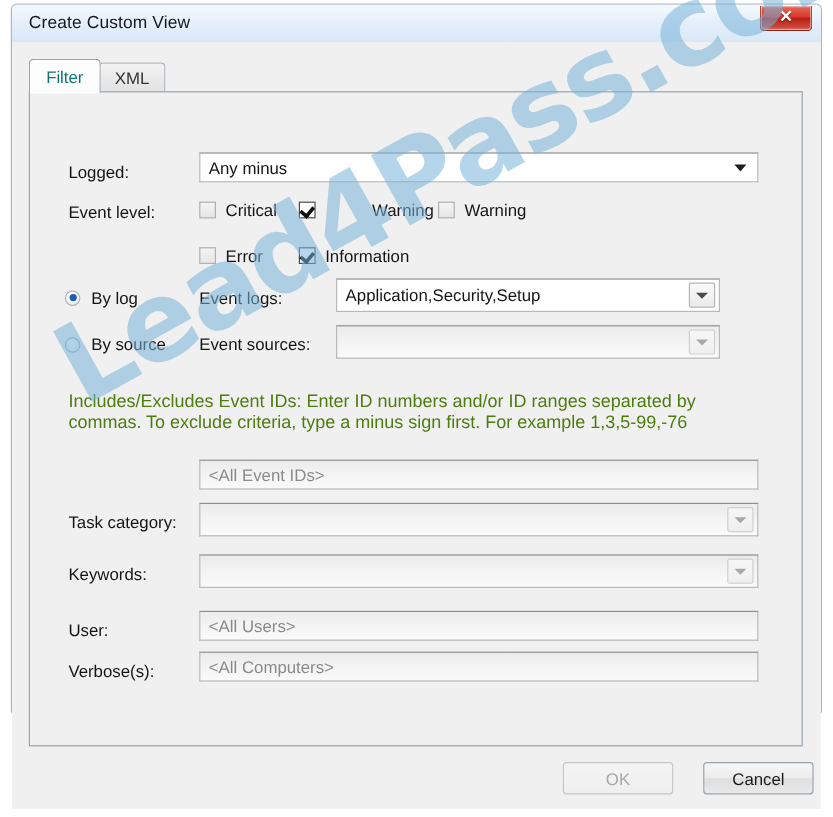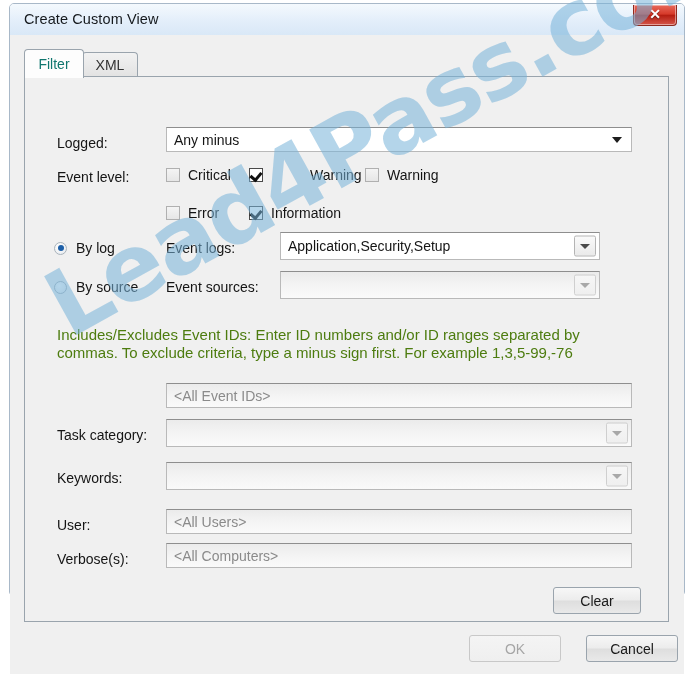--- a/index.html
+++ b/index.html
@@ -422,21 +422,20 @@
           <div class="lbl" style="left:32px; top:440px;">User:</div>
           <div class="field" style="left:141px; top:432px; width:466px; height:25px;">
             <span class="ftext ph">&lt;All Users&gt;</span>
           </div>
 
           <div class="lbl" style="left:32px; top:474px;">Verbose(s):</div>
           <div class="field" style="left:141px; top:466px; width:466px; height:25px;">
             <span class="ftext ph">&lt;All Computers&gt;</span>
           </div>
 
-          <div class="btn" style="left:528px; top:510px; width:88px; height:27px;">Clear</div>
 
         </div>
       </div>
 
       <div class="btn disabled" style="left:459px; top:600px; width:92px; height:27px;">OK</div>
       <div class="btn" style="left:560px; top:600px; width:92px; height:27px;margin-left:16px;">Cancel</div>
 
     </div>
   </div>
 

